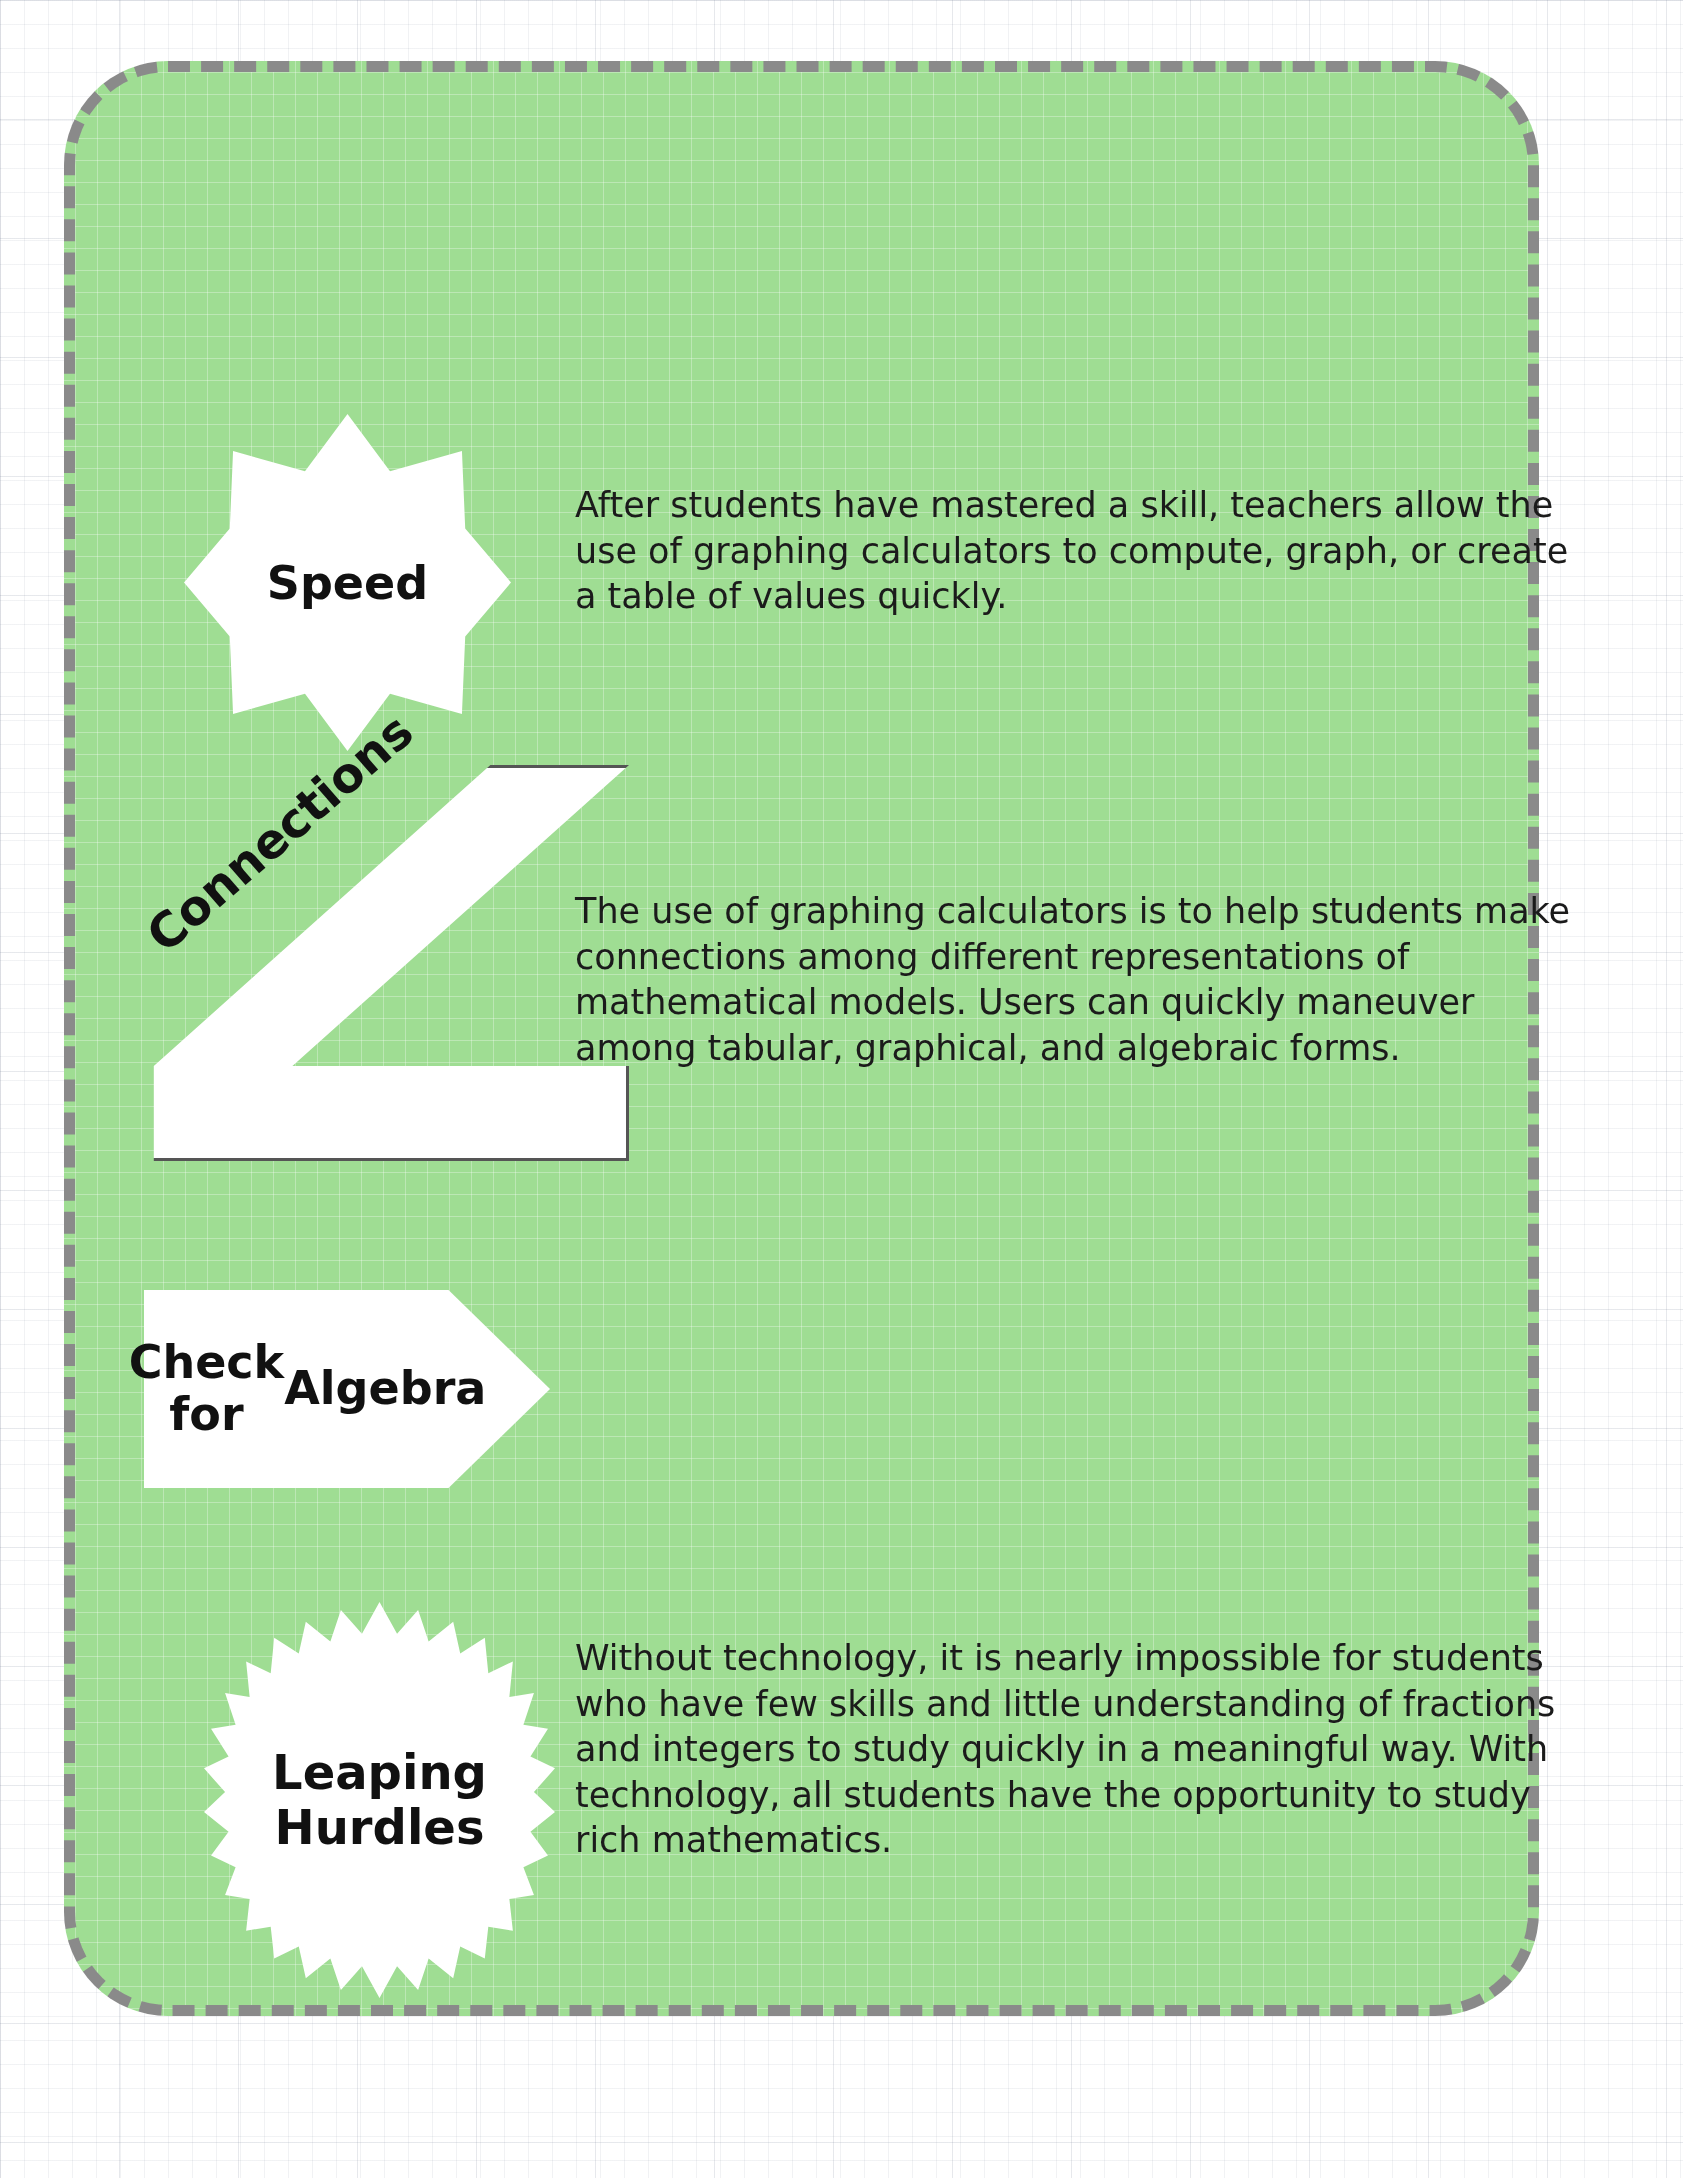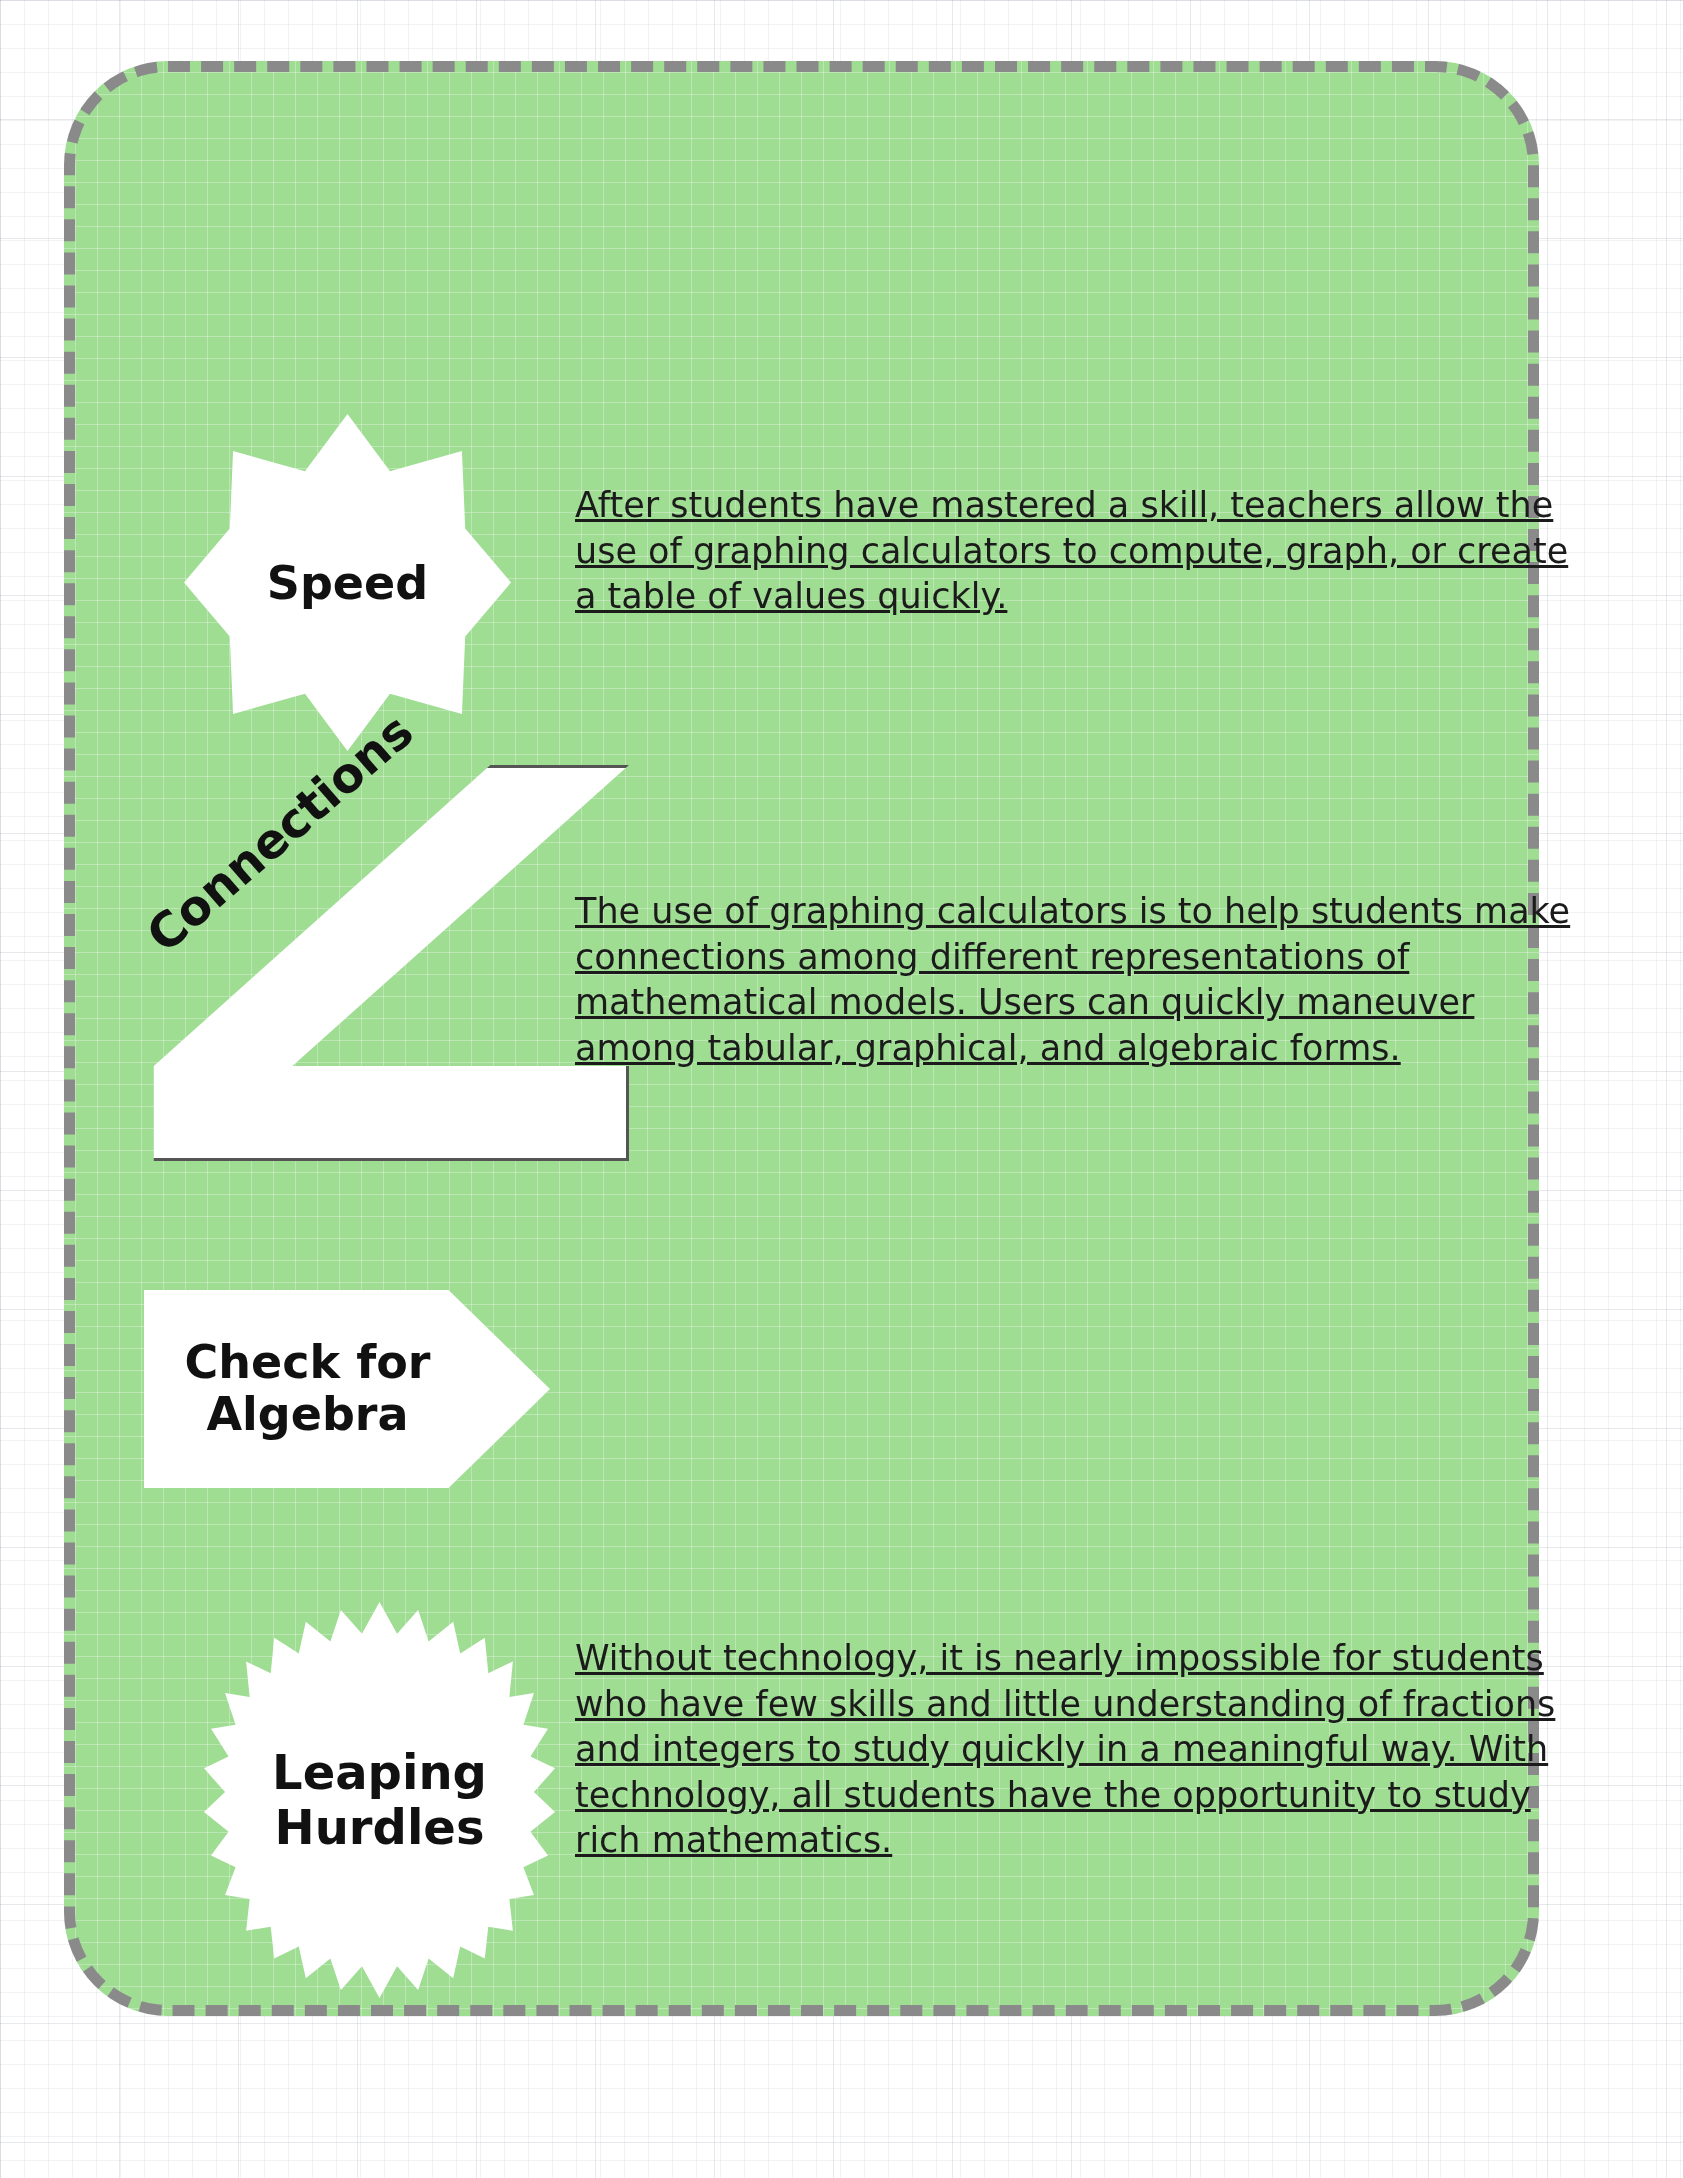--- a/index.html
+++ b/index.html
@@ -59,21 +59,20 @@
     white-space: nowrap;
   }
 
   .body-text {
     position: absolute;
     color: #1b1b1b;
     font-size: 35px;
     line-height: 1.30;
     font-family: "DejaVu Sans", sans-serif;
     white-space: pre-line;
-    text-decoration: underline;
   }
 
   
   #badge-speed {
     position: absolute;
     left: 109px;
     top: 342px;
     width: 327px;
     height: 337px;
   }
@@ -144,21 +143,20 @@
     filter: drop-shadow(3px 4px 3px rgba(0,0,0,0.35));
     clip-path: polygon(0% 0%, 75% 0%, 100% 50%, 75% 100%, 0% 100%);
   }
   #badge-check .badge-label {
     position: absolute;
     left: 10px;
     top: 0;
     width: 307px;
     height: 198px;
     display: flex;
-    flex-direction: column;
     align-items: center;
     justify-content: center;
     line-height: 1.12;
     font-size: 46px;
     font-weight: bold;
     color: #111111;
     text-align: center;
   }
 
   

